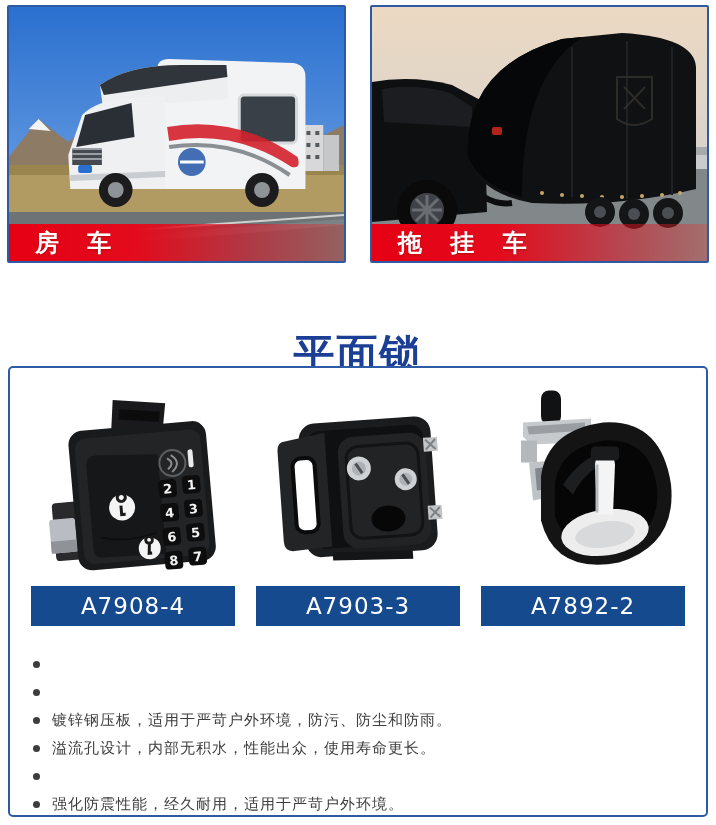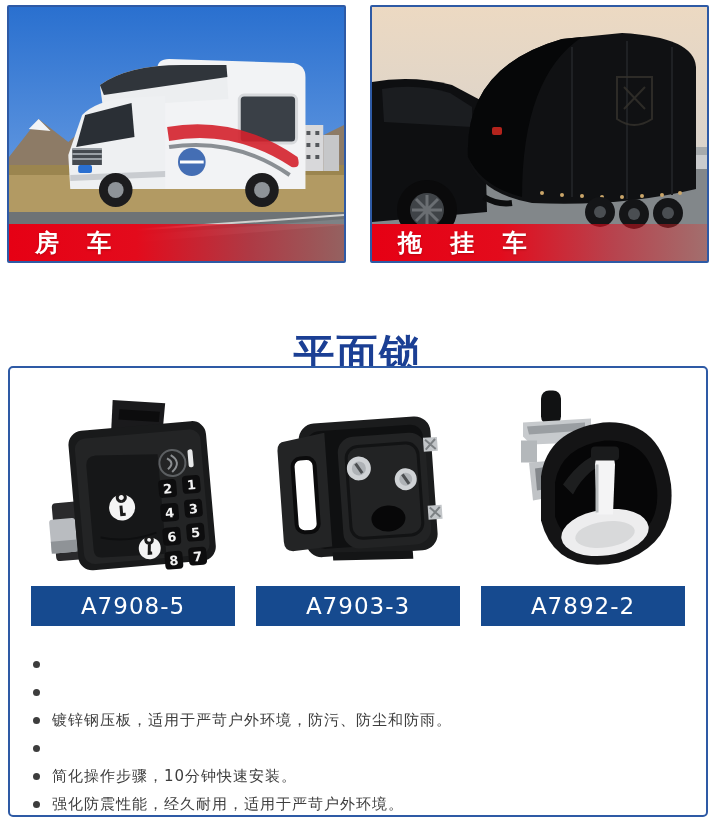--- a/index.html
+++ b/index.html
@@ -205,21 +205,21 @@
             </g>
 
             <circle cx="88" cy="122" r="13" fill="#f4f4f4"></circle>
             <path d="M88,116 a4,4 0 1,1 .1,0 M87,120 L87,129 L91,129" fill="none" stroke="#1a1a1a" stroke-width="3"></path>
             <circle cx="112" cy="165" r="11" fill="#f4f4f4"></circle>
             <path d="M112,160 a3.4,3.4 0 1,1 .1,0 L111,170 L114,170" fill="none" stroke="#1a1a1a" stroke-width="3"></path>
             <path d="M64,150 Q90,158 120,150" stroke="#0e0f10" stroke-width="2" fill="none"></path>
           </g>
         </svg>
       </div>
-      <div class="model-banner">A7908-5</div>
+      <div class="model-banner">A7908-4</div>
     </div>
 
     <div class="product">
       <div class="product-art">
         <svg viewBox="0 0 200 195">
           <g transform="rotate(-4 100 100)">
             <rect x="44" y="36" width="132" height="134" rx="16" fill="#1b1c1d"></rect>
             <rect x="52" y="44" width="116" height="118" rx="12" fill="#0f1011"></rect>
 
             <path d="M30,52 Q22,52 22,62 L22,152 Q22,162 32,162 L70,160 L70,46 Z" fill="#232425"></path>
@@ -280,23 +280,23 @@
       </li>
     <li class="feature">
         <span class="bullet"></span>
       </li>
     <li class="feature">
         <span class="bullet"></span>
         <span>镀锌钢压板，适用于严苛户外环境，防污、防尘和防雨。</span>
       </li>
     <li class="feature">
         <span class="bullet"></span>
-      </li>
-    <li class="feature">
-        <span class="bullet"></span>
-        <span>简化操作步骤，10分钟快速安装。</span>
+        <span>溢流孔设计，内部无积水，性能出众，使用寿命更长。</span>
+      </li>
+    <li class="feature">
+        <span class="bullet"></span>
       </li>
     <li class="feature">
         <span class="bullet"></span>
         <span>强化防震性能，经久耐用，适用于严苛户外环境。</span>
       </li>
   </ul>
 </div>
 
 </body></html>

